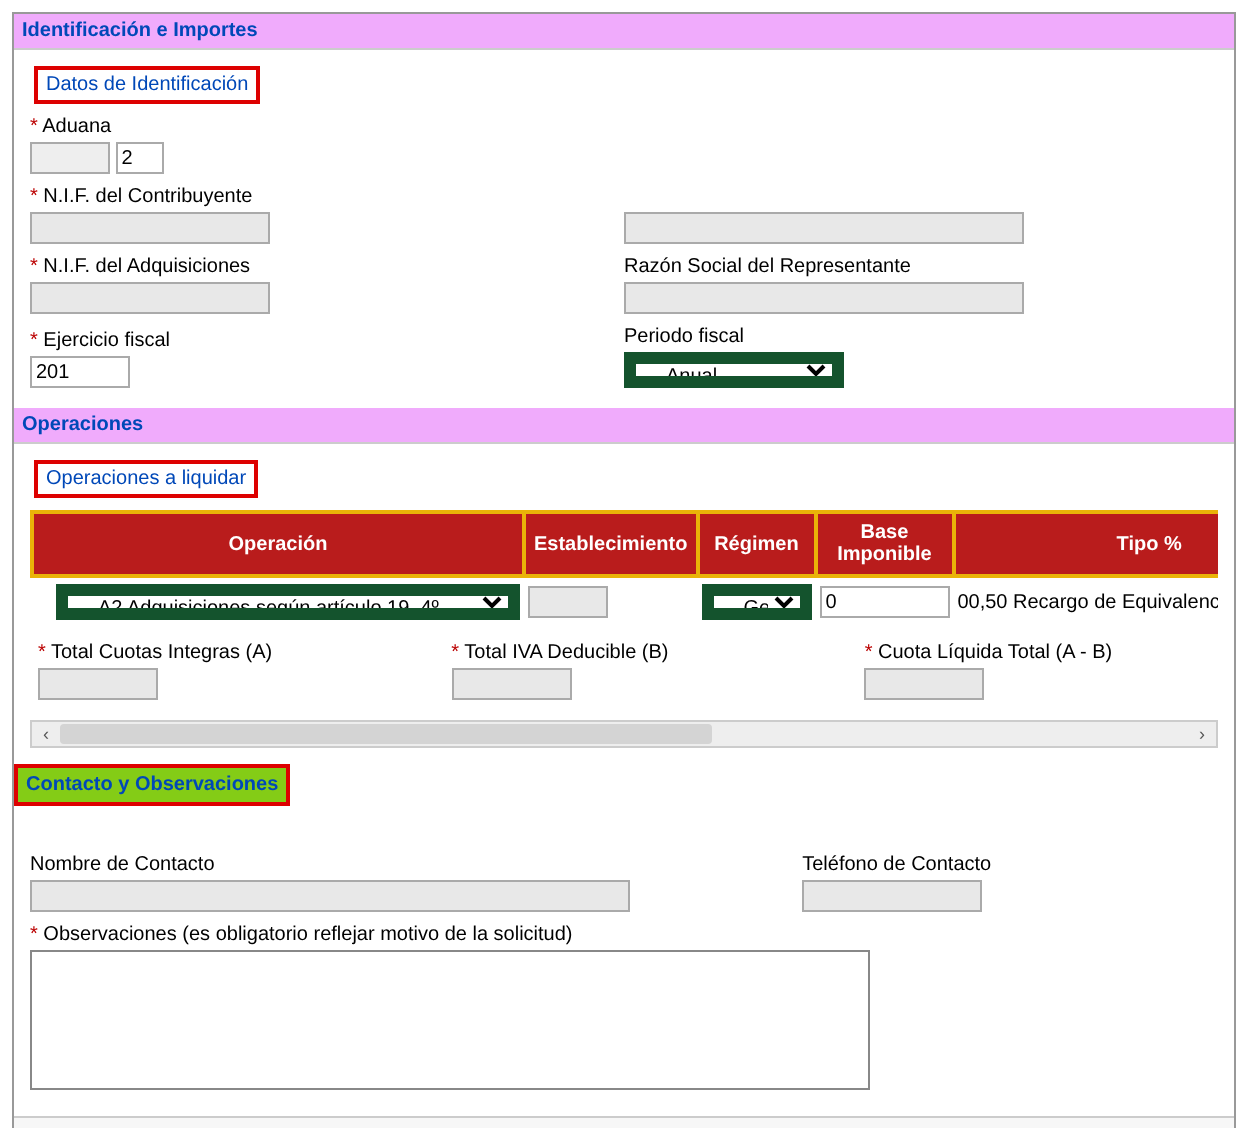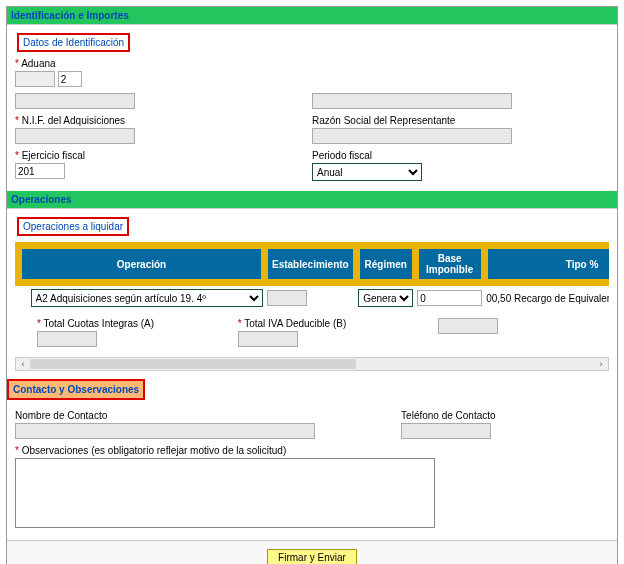--- a/index.html
+++ b/index.html
@@ -10,21 +10,21 @@
     padding: 6px;
     width: 624px;
   }
   .outer { border: 1px solid #999; background: #fff; }
   .section-title {
     color: #0048b8;
     font-weight: bold;
     font-size: 10px;
     padding: 3px 4px;
     border-bottom: 1px solid #ccc;
-    background: #22c55e;
+    background: #f0abfc;
   }
   .section-body {
     padding: 4px 8px;
   }
   .sub-header-row {
     display: flex;
     align-items: center;
     padding: 4px 2px 6px 2px;
   }
   .boxed-link {
@@ -32,20 +32,21 @@
     padding: 2px 4px;
     color: #0048b8;
     font-size: 10px;
     cursor: pointer;
     background: #fff;
   }
   .field-row {
     display: flex;
     flex-wrap: wrap;
     margin-bottom: 6px;
+    align-items: flex-end;
   }
   .field-col {
     flex: 1 1 50%;
     min-width: 0;
   }
   .field-label {
     font-size: 10px;
     color: #000;
     display: block;
     margin-bottom: 2px;
@@ -63,31 +64,32 @@
     color: #777;
   }
   .ro-blur {
     background: #e8e8e8;
     color: #bbb;
     letter-spacing: 1px;
   }
   .select {
     font-size: 10px;
     height: 18px;
-    border: 1px solid #14532d;
+    border: 6px solid #14532d;
     background: #fff;
+    padding-left: 11px;
   }
   .table { width: 100%; border-collapse: collapse; }
   .table th {
-    background: #0369a1;
+    background: #b91c1c;
     color: #fff;
     font-size: 10px;
     font-weight: bold;
     padding: 4px 4px;
-    border: 7px solid #eab308;
+    border: 2px solid #eab308;
     text-align: center;
   }
   .table td {
     padding: 3px 2px;
     font-size: 10px;
     vertical-align: middle;
   }
   .scroll-wrap {
     overflow-x: auto;
   }
@@ -116,21 +118,21 @@
     align-items: center;
     justify-content: center;
     font-size: 9px;
     color: #555;
   }
   .hscroll-arrow.left { left: 0; }
   .hscroll-arrow.right { right: 0; }
   .contact-section .section-title {
     border: 2px solid #d00;
     display: inline-block;
-    background: #fdba74;
+    background: #84cc16;
     margin: 2px 0 0 0;
   }
   textarea.obs {
     width: 420px;
     height: 70px;
     font-size: 10px;
     border: 1px solid #888;
     resize: none;
     padding: 2px;
     color: #bbb;
@@ -147,21 +149,20 @@
     padding: 2px 10px;
     font-size: 10px;
     cursor: pointer;
   }
   .totals-row {
     display: flex;
     gap: 30px;
     margin-top: 8px;
     padding-left: 4px;
     padding-bottom: 6px;
-    margin-left: 18px;
   }
   .totals-row .tcol { flex: 1; }
   .small-input { width: 60px; }
   .mid-input { width: 120px; }
   .row-select-wide { width: 232px; margin-left: 10px; }
 </style>
 </head>
 <body>
 
 <div class="outer">
@@ -175,20 +176,21 @@
     <div class="field-row">
       <div class="field-col">
         <span class="field-label"><span class="req">* </span><span>Aduana</span></span>
         <input class="text-input ro" style="width: 40px;" readonly="">
         <input class="text-input" style="width: 24px;" value="2">
       </div>
     </div>
 
     <div class="field-row">
       <div class="field-col">
+        <span class="field-label"><span class="req">* </span><span>N.I.F. del Contribuyente</span></span>
         <input class="text-input ro-blur mid-input" readonly="" style="">
       </div>
       <div class="field-col">
         <input class="text-input ro-blur" style="width: 200px;" readonly="">
       </div>
     </div>
 
     <div class="field-row">
       <div class="field-col">
         <span class="field-label"><span class="req">* </span><span>N.I.F. del Adquisiciones</span></span>
@@ -258,37 +260,38 @@
     <div class="totals-row">
       <div class="tcol">
         <span class="field-label"><span class="req">* </span><span>Total Cuotas Integras (A)</span></span>
         <input class="text-input ro-blur small-input" readonly="" style="">
       </div>
       <div class="tcol">
         <span class="field-label"><span class="req">* </span><span>Total IVA Deducible (B)</span></span>
         <input class="text-input ro-blur small-input" readonly="" style="">
       </div>
       <div class="tcol">
+        <span class="field-label"><span class="req">* </span><span>Cuota Líquida Total (A - B)</span></span>
         <input class="text-input ro-blur small-input" readonly="" style="">
       </div>
     </div>
 
     <div class="hscroll">
       <div class="hscroll-arrow left">‹</div>
       <div class="hscroll-thumb"></div>
       <div class="hscroll-arrow right">›</div>
     </div>
   </div>
 
   <div class="contact-section">
     <div style="padding:2px 0 0 0">
       <span class="section-title">Contacto y Observaciones</span>
     </div>
     <div class="section-body">
-      <div class="field-row" style="margin-top:6px">
+      <div class="field-row" style="margin-top:20px">
         <div class="field-col" style="flex:0 0 65%">
           <span class="field-label">Nombre de Contacto</span>
           <input class="text-input ro-blur" style="width: 300px;">
         </div>
         <div class="field-col" style="flex:0 0 35%">
           <span class="field-label">Teléfono de Contacto</span>
           <input class="text-input ro-blur" style="width: 90px;">
         </div>
       </div>
       <div class="field-row" style="margin-top:6px">

